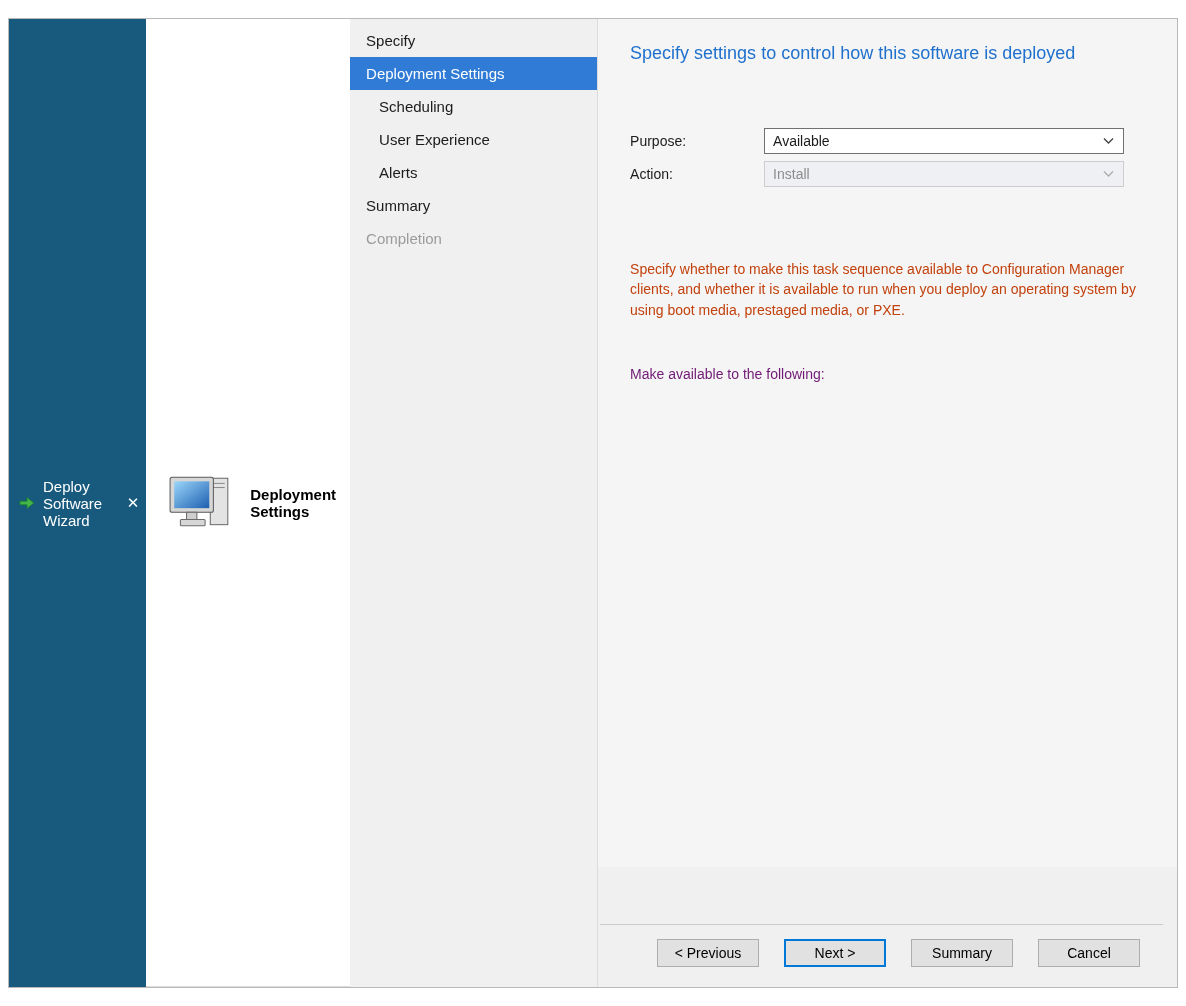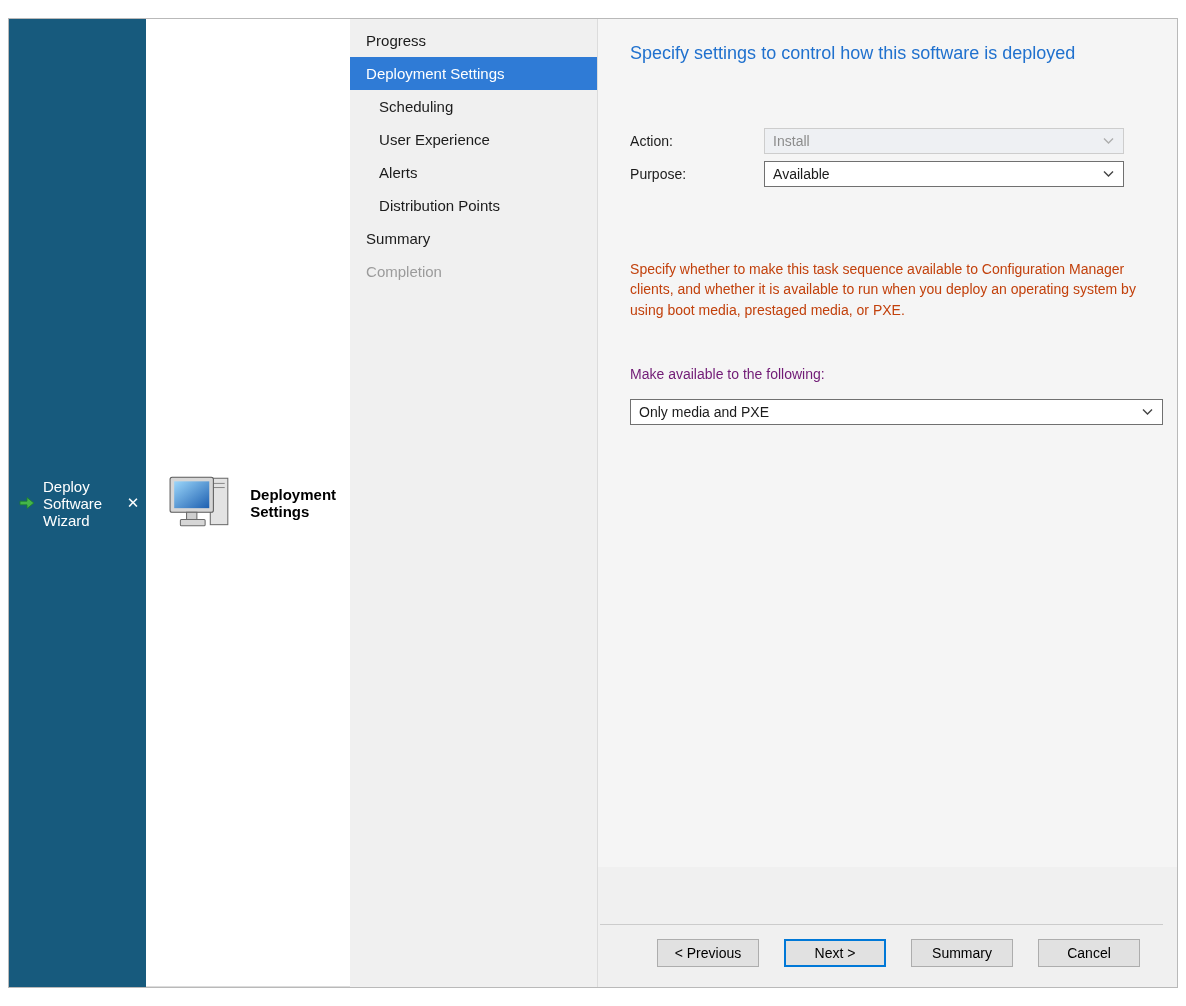--- a/index.html
+++ b/index.html
@@ -90,84 +90,73 @@
         <rect x="12" y="43" width="24" height="6" rx="1" fill="#d6d6d6" stroke="#6a6a6a"></rect>
       </svg>
     </span>
     <span class="header-title">Deployment Settings</span>
   </div>
 
   <div class="body">
 
     <div class="sidebar">
       <div class="nav-item">
-        <span>Progress</span>
+        <span>Specify</span>
       </div>
       <div class="nav-item selected">
         <span>Deployment Settings</span>
       </div>
       <div class="nav-item l1">
         <span>Scheduling</span>
       </div>
       <div class="nav-item l1">
         <span>User Experience</span>
       </div>
       <div class="nav-item l1">
         <span>Alerts</span>
-      </div>
-      <div class="nav-item l1">
-        <span>Distribution Points</span>
       </div>
       <div class="nav-item">
         <span>Summary</span>
       </div>
       <div class="nav-item disabled">
         <span>Completion</span>
       </div>
     </div>
 
     <div class="content">
       <div class="panel">
         <div class="heading">Specify settings to control how this software is deployed</div>
 
         <div class="form-row">
+          <span class="lbl">Purpose:</span>
+          <div class="combo w360">
+            <span>Available</span>
+            <span class="chev">
+              <svg width="11" height="7" viewBox="0 0 11 7">
+                  <path d="M1 1 L5.5 5.5 L10 1"></path>
+                </svg>
+            </span>
+          </div>
+        </div>
+
+        <div class="form-row">
           <span class="lbl">Action:</span>
           <div class="combo w360 disabled">
             <span>Install</span>
             <span class="chev">
               <svg width="11" height="7" viewBox="0 0 11 7">
                   <path d="M1 1 L5.5 5.5 L10 1"></path>
                 </svg>
             </span>
           </div>
         </div>
 
-        <div class="form-row">
-          <span class="lbl">Purpose:</span>
-          <div class="combo w360">
-            <span>Available</span>
-            <span class="chev">
-              <svg width="11" height="7" viewBox="0 0 11 7">
-                  <path d="M1 1 L5.5 5.5 L10 1"></path>
-                </svg>
-            </span>
-          </div>
-        </div>
-
         <div class="desc">Specify whether to make this task sequence available to Configuration Manager clients, and whether it is available to run when you deploy an operating system by using boot media, prestaged media, or PXE.</div>
 
         <div class="avail-label">Make available to the following:</div>
-        <div class="combo wide">
-          <span>Only media and PXE</span>
-          <span class="chev">
-            <svg width="11" height="7" viewBox="0 0 11 7">
-                <path d="M1 1 L5.5 5.5 L10 1"></path>
-              </svg>
-          </span>
-        </div>
       </div>
 
       <div class="footer">
         <div class="divider"></div>
         <div class="buttons">
           <button class="btn">&lt; Previous</button>
           <button class="btn default">Next &gt;</button>
           <button class="btn">Summary</button>
           <button class="btn">Cancel</button>
         </div>

